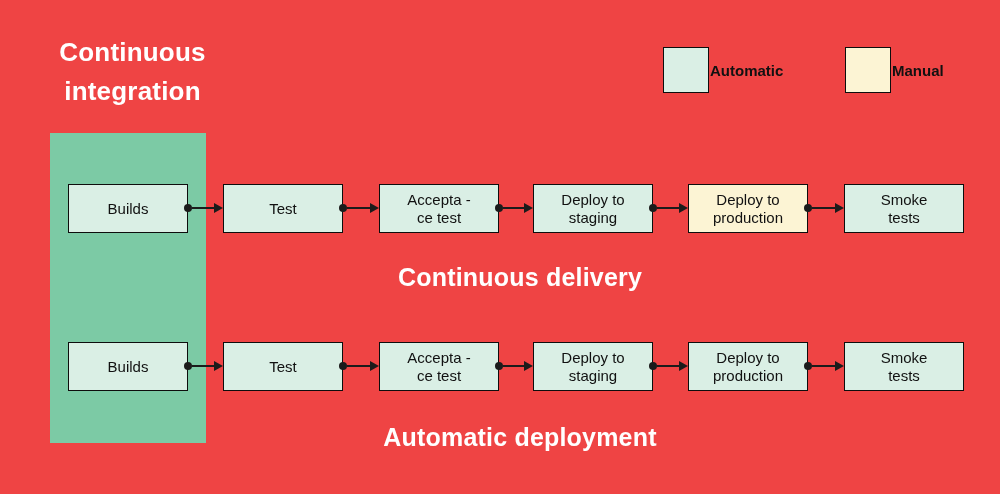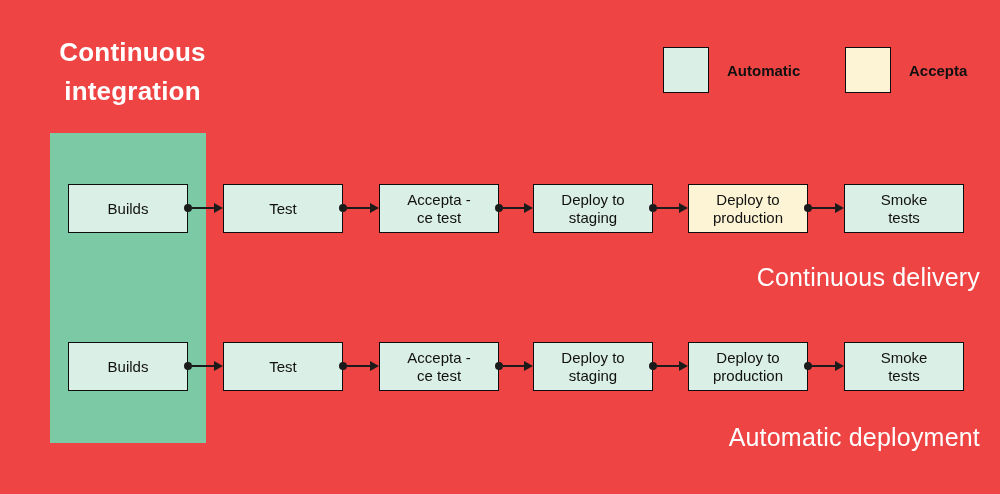--- a/index.html
+++ b/index.html
@@ -17,21 +17,21 @@
     letter-spacing:.2px;
   }
   
   .legend-item{position:absolute;display:flex;align-items:center;}
   .legend-swatch{
     width:46px;height:46px;border:1.5px solid #0d0d0d;box-sizing:border-box;
   }
   .legend-swatch.automatic{background:#daefe5;}
   .legend-swatch.manual{background:#fcf4d4;}
   .legend-label{
-    margin-left:18px;color:#111111;font-size:15px;font-weight:bold;
+    margin-left:1px;color:#111111;font-size:15px;font-weight:bold;
   }
   #legend-automatic{left:663px;top:47px;}
   #legend-manual{left:845px;top:47px;}
   
   .ci-band{
     position:absolute;left:50px;top:133px;width:156px;height:310px;
     background:#7ccaa5;
   }
   
   .box{
@@ -55,41 +55,41 @@
     flex:1 1 auto;height:2px;background:#1b1b1b;
   }
   .arrow .head{
     width:0;height:0;flex:0 0 auto;
     border-top:5px solid transparent;border-bottom:5px solid transparent;
     border-left:9px solid #1b1b1b;
   }
   .arow1{top:202px;}
   .arow2{top:360px;}
   .section-label{
-    position:absolute;left:60px;width:920px;text-align:right;
-    color:#ffffff;font-size:25px;font-weight:normal;letter-spacing:.2px;
+    position:absolute;left:60px;width:920px;text-align:center;
+    color:#ffffff;font-size:25px;font-weight:bold;letter-spacing:.2px;
   }
   #label-delivery{top:263px;}
   #label-deployment{top:423px;}
 </style>
 </head>
 <body>
 
 <div class="canvas">
 
   <div class="page-title">Continuous
 integration</div>
 
   <div class="legend-item" id="legend-automatic">
     <div class="legend-swatch automatic"></div>
     <div class="legend-label">Automatic</div>
   </div>
   <div class="legend-item" id="legend-manual">
     <div class="legend-swatch manual"></div>
-    <div class="legend-label">Accepta</div>
+    <div class="legend-label">Manual</div>
   </div>
 
   <div class="ci-band"></div>
 
   <div class="box row1" style="left:68px">Builds</div>
   <div class="box row1" style="left:223px">Test</div>
   <div class="box row1" style="left:379px">Accepta -
 ce test</div>
   <div class="box row1" style="left:533px">Deploy to
 staging</div>

